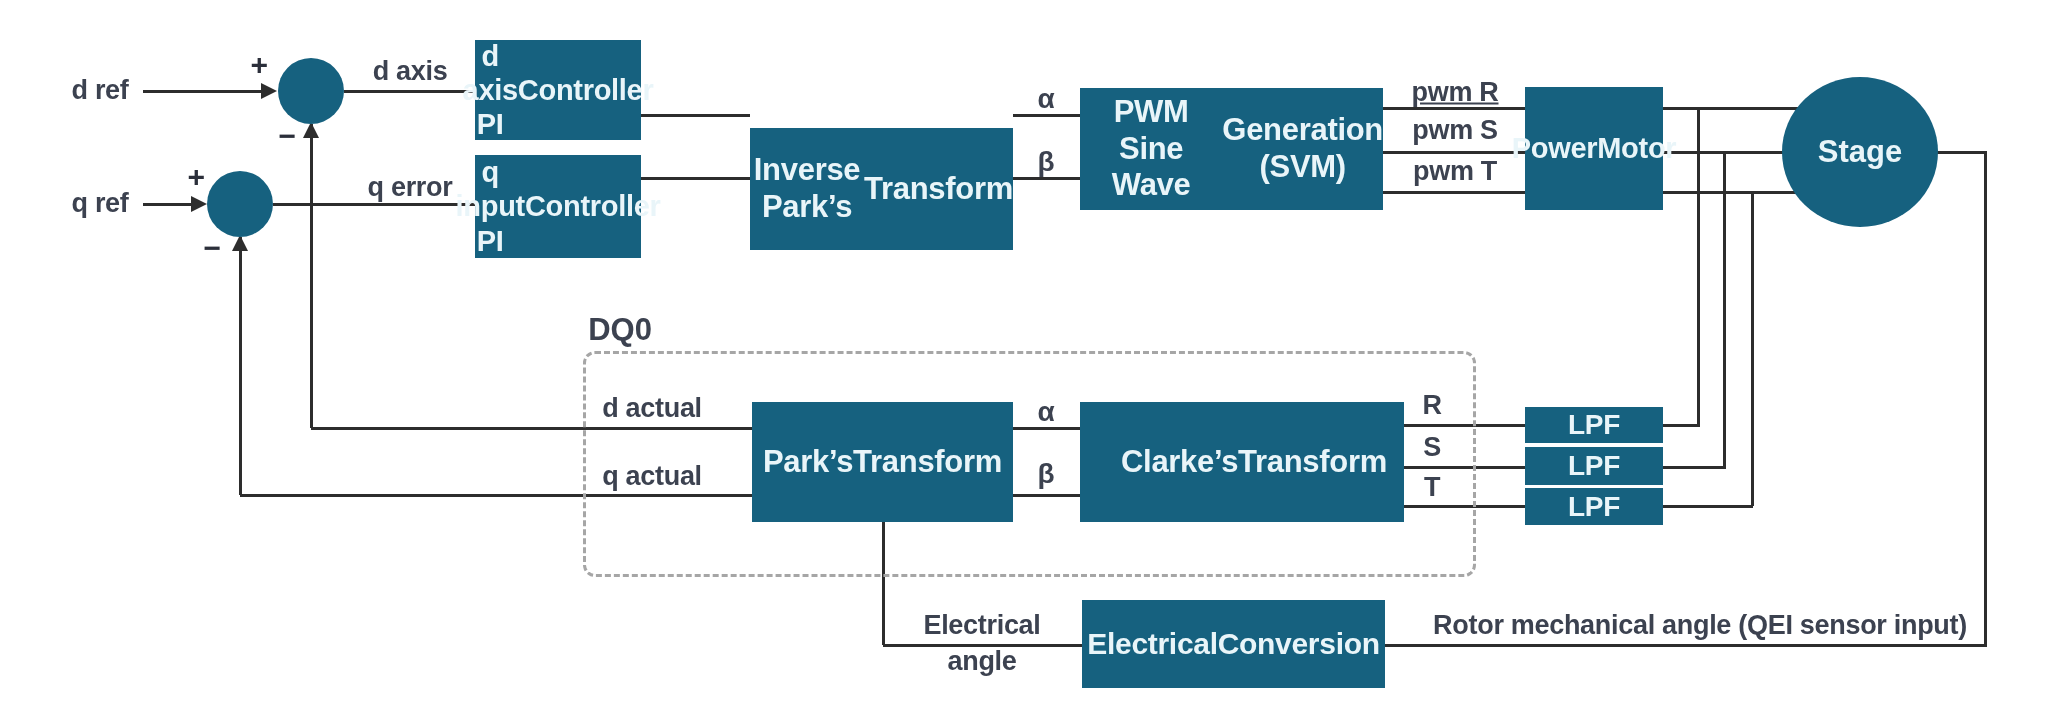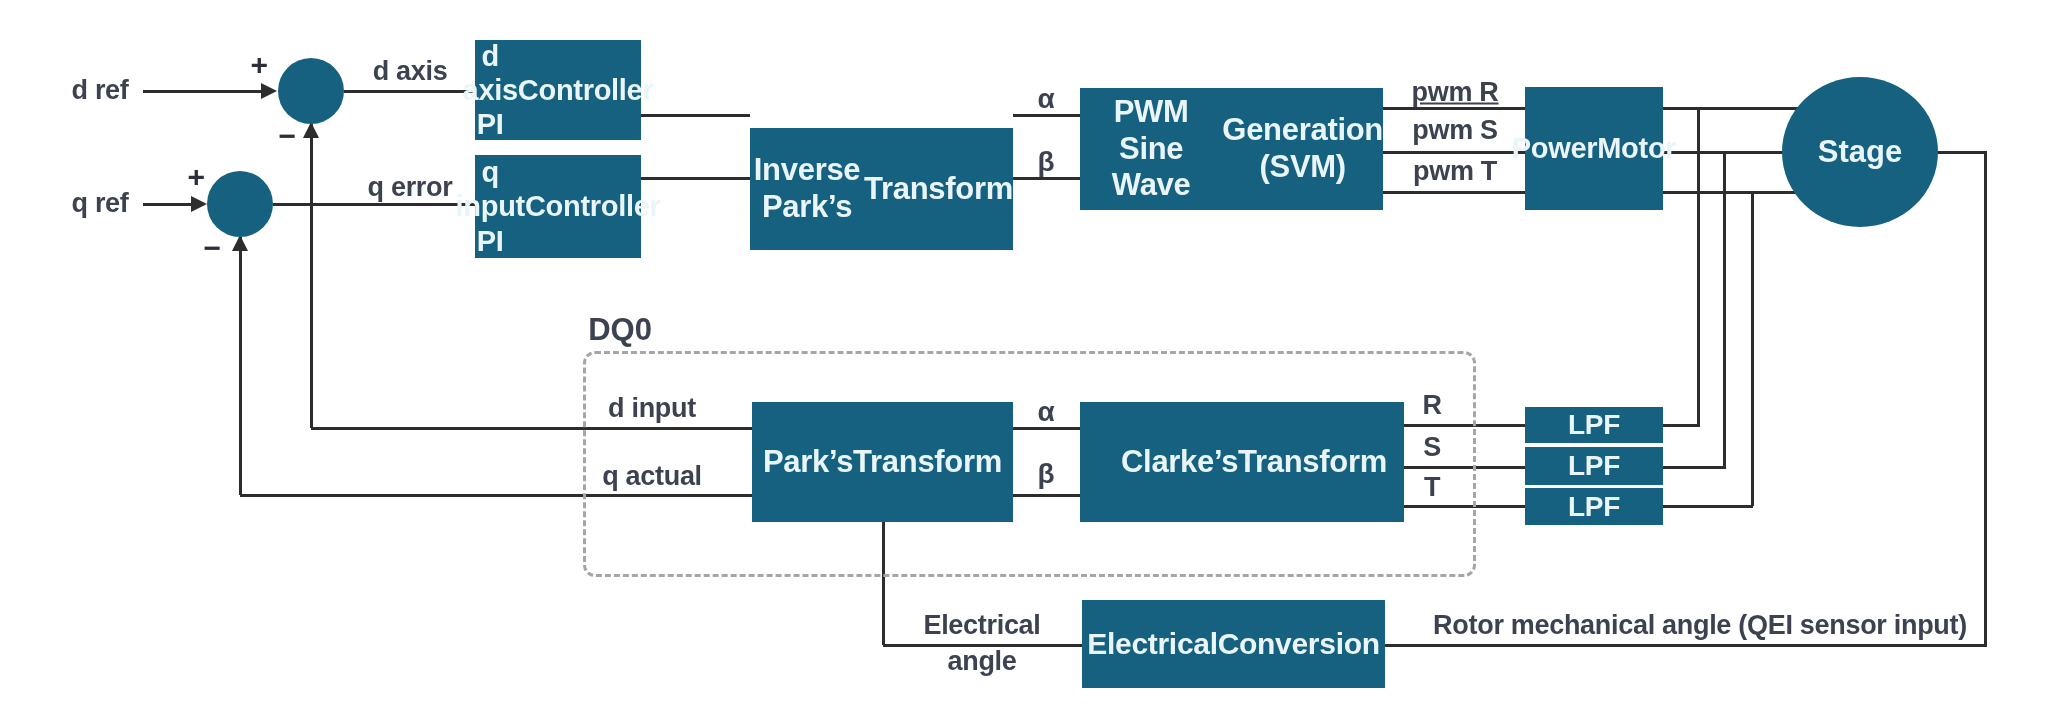--- a/index.html
+++ b/index.html
@@ -137,21 +137,21 @@
   <div class="lbl" style="left:410px;top:187px;">q error</div>
   <div class="lbl sign" style="left:259px;top:65px;">+</div>
   <div class="lbl sign" style="left:287px;top:136px;">−</div>
   <div class="lbl sign" style="left:196px;top:177px;">+</div>
   <div class="lbl sign" style="left:212px;top:248px;">−</div>
   <div class="lbl greek" style="left:1046px;top:99px;">α</div>
   <div class="lbl greek" style="left:1046px;top:162px;">β</div>
   <div class="lbl" style="left:1455px;top:92px;text-decoration:underline;">pwm R</div>
   <div class="lbl" style="left:1455px;top:130px;">pwm S</div>
   <div class="lbl" style="left:1455px;top:171px;">pwm T</div>
-  <div class="lbl" style="left:652px;top:408px;">d input</div>
+  <div class="lbl" style="left:652px;top:408px;">d actual</div>
   <div class="lbl" style="left:652px;top:476px;">q actual</div>
   <div class="lbl greek" style="left:1046px;top:412px;">α</div>
   <div class="lbl greek" style="left:1046px;top:474px;">β</div>
   <div class="lbl" style="left:1432px;top:405px;">R</div>
   <div class="lbl" style="left:1432px;top:447px;">S</div>
   <div class="lbl" style="left:1432px;top:487px;">T</div>
   <div class="lbl" style="left:982px;top:625px;">Electrical</div>
   <div class="lbl" style="left:982px;top:661px;">angle</div>
   <div class="lbl" style="left:1700px;top:625px;">Rotor mechanical angle (QEI sensor input)</div>
 

